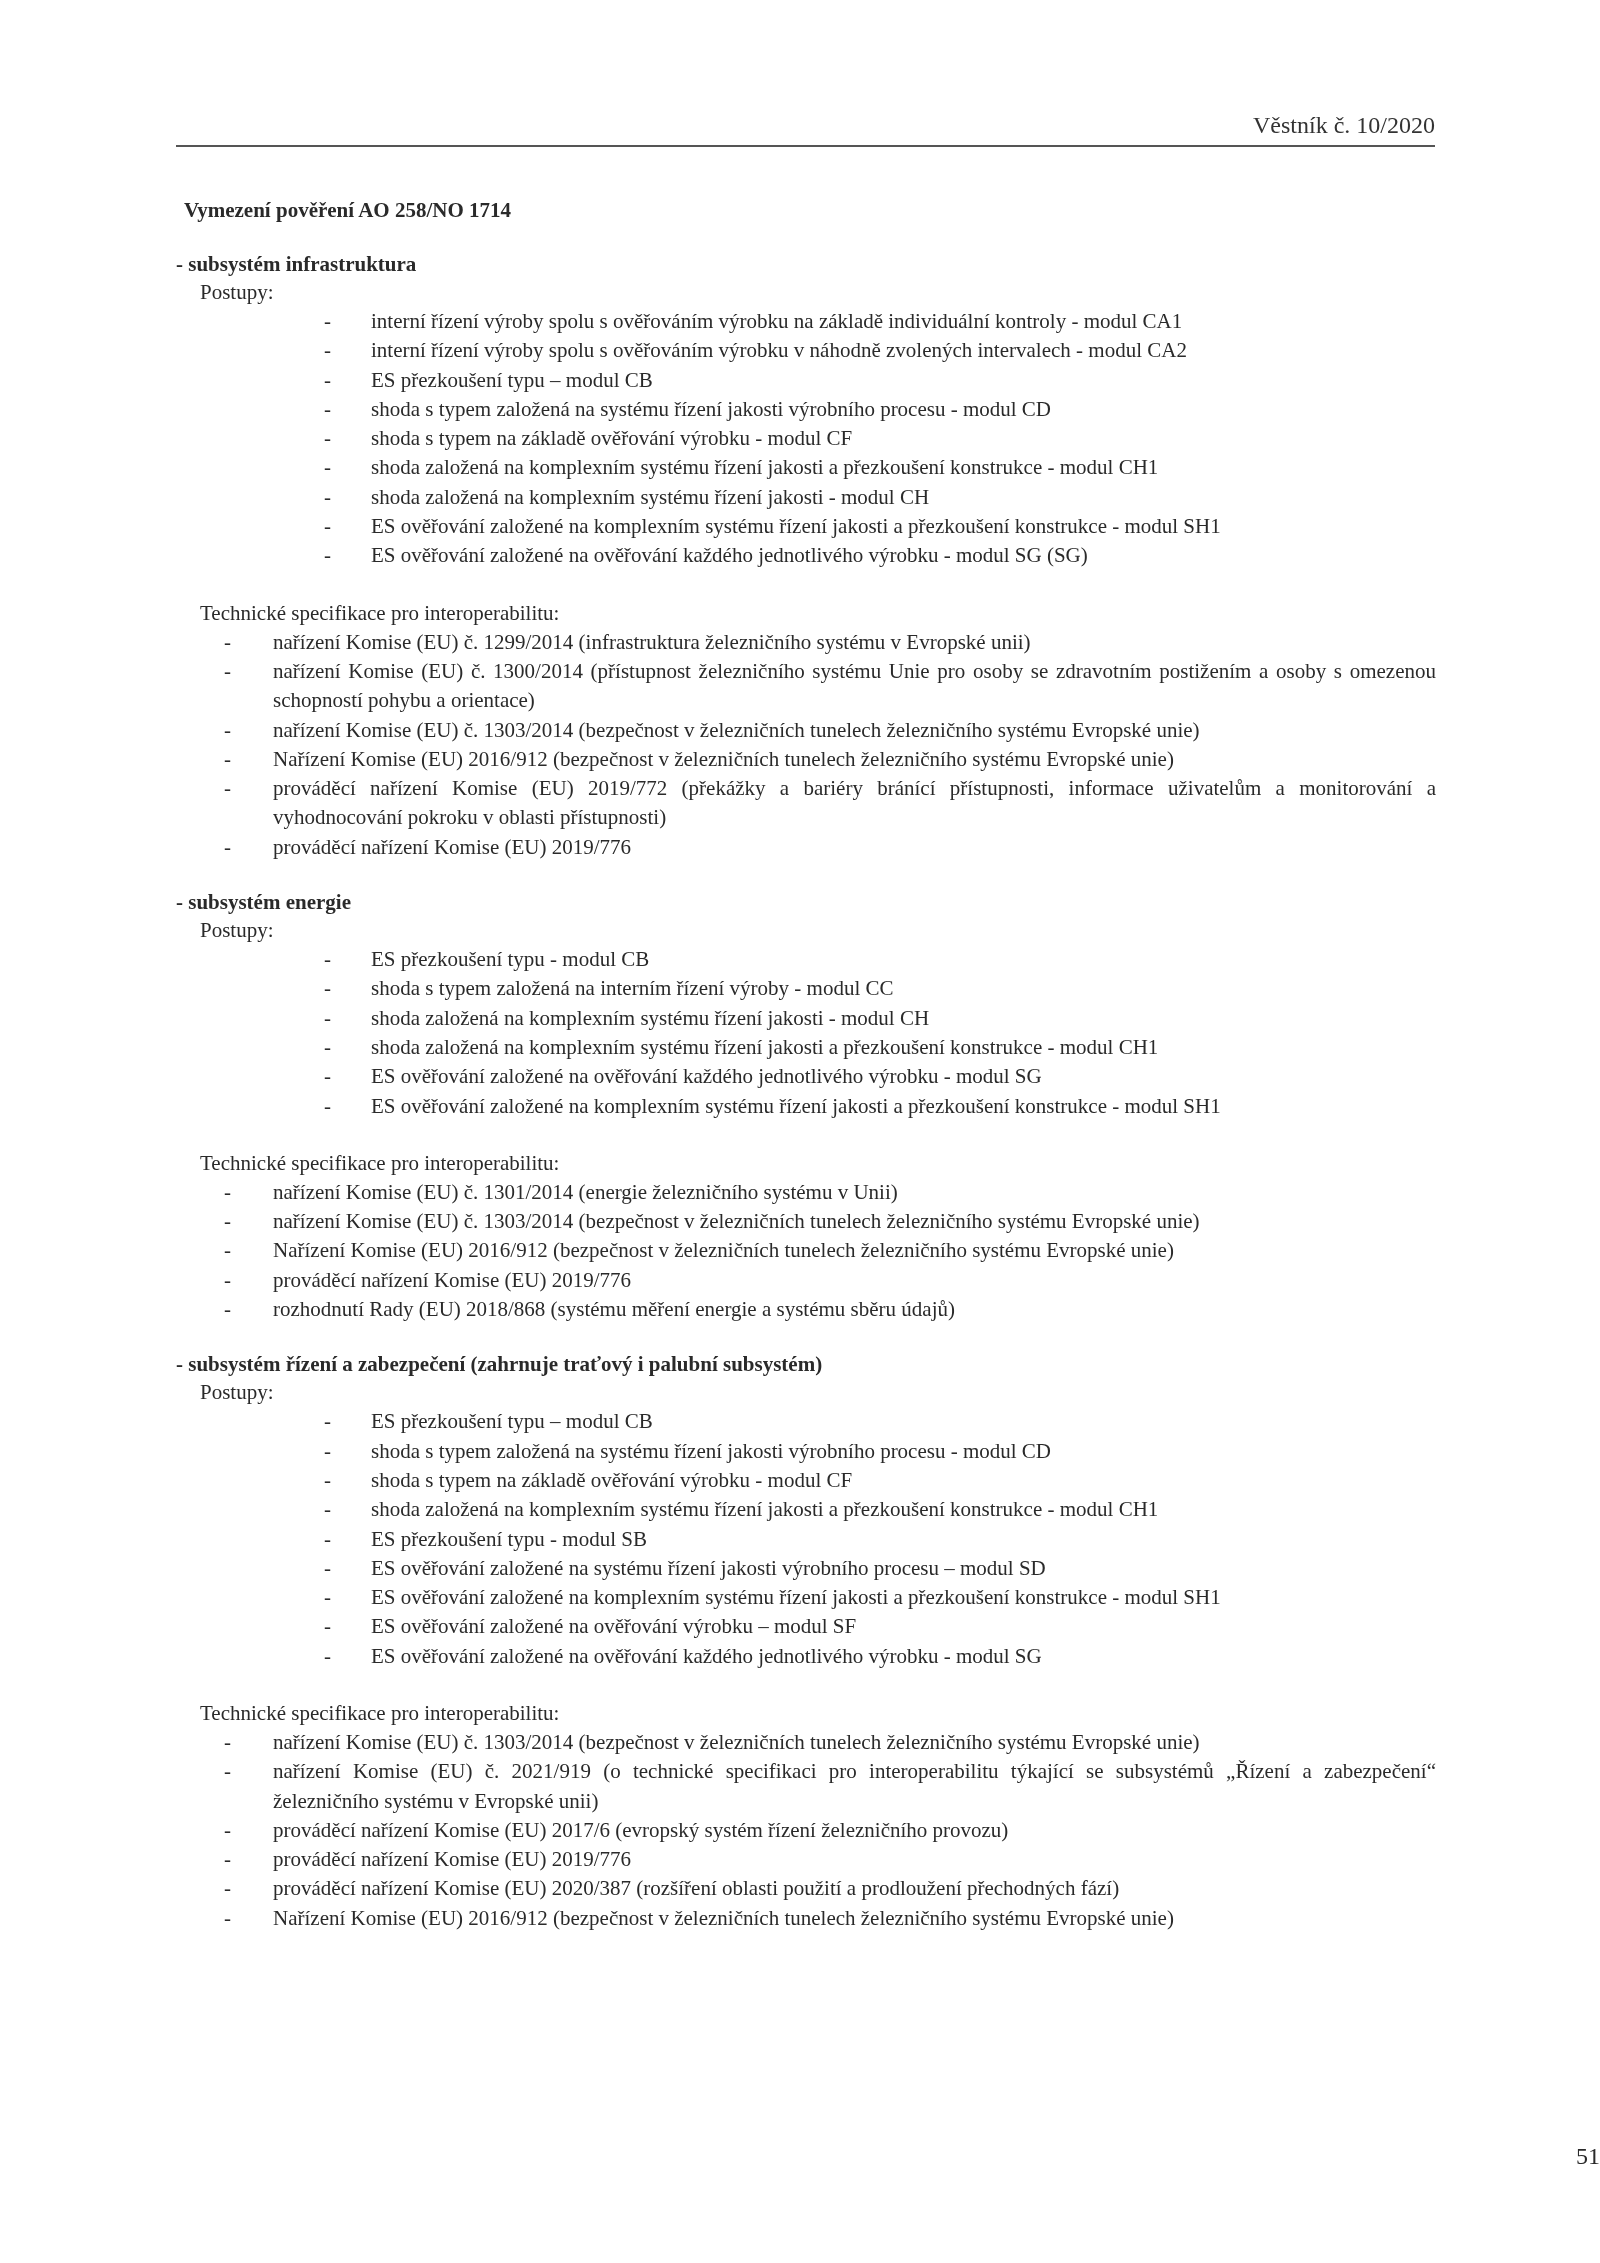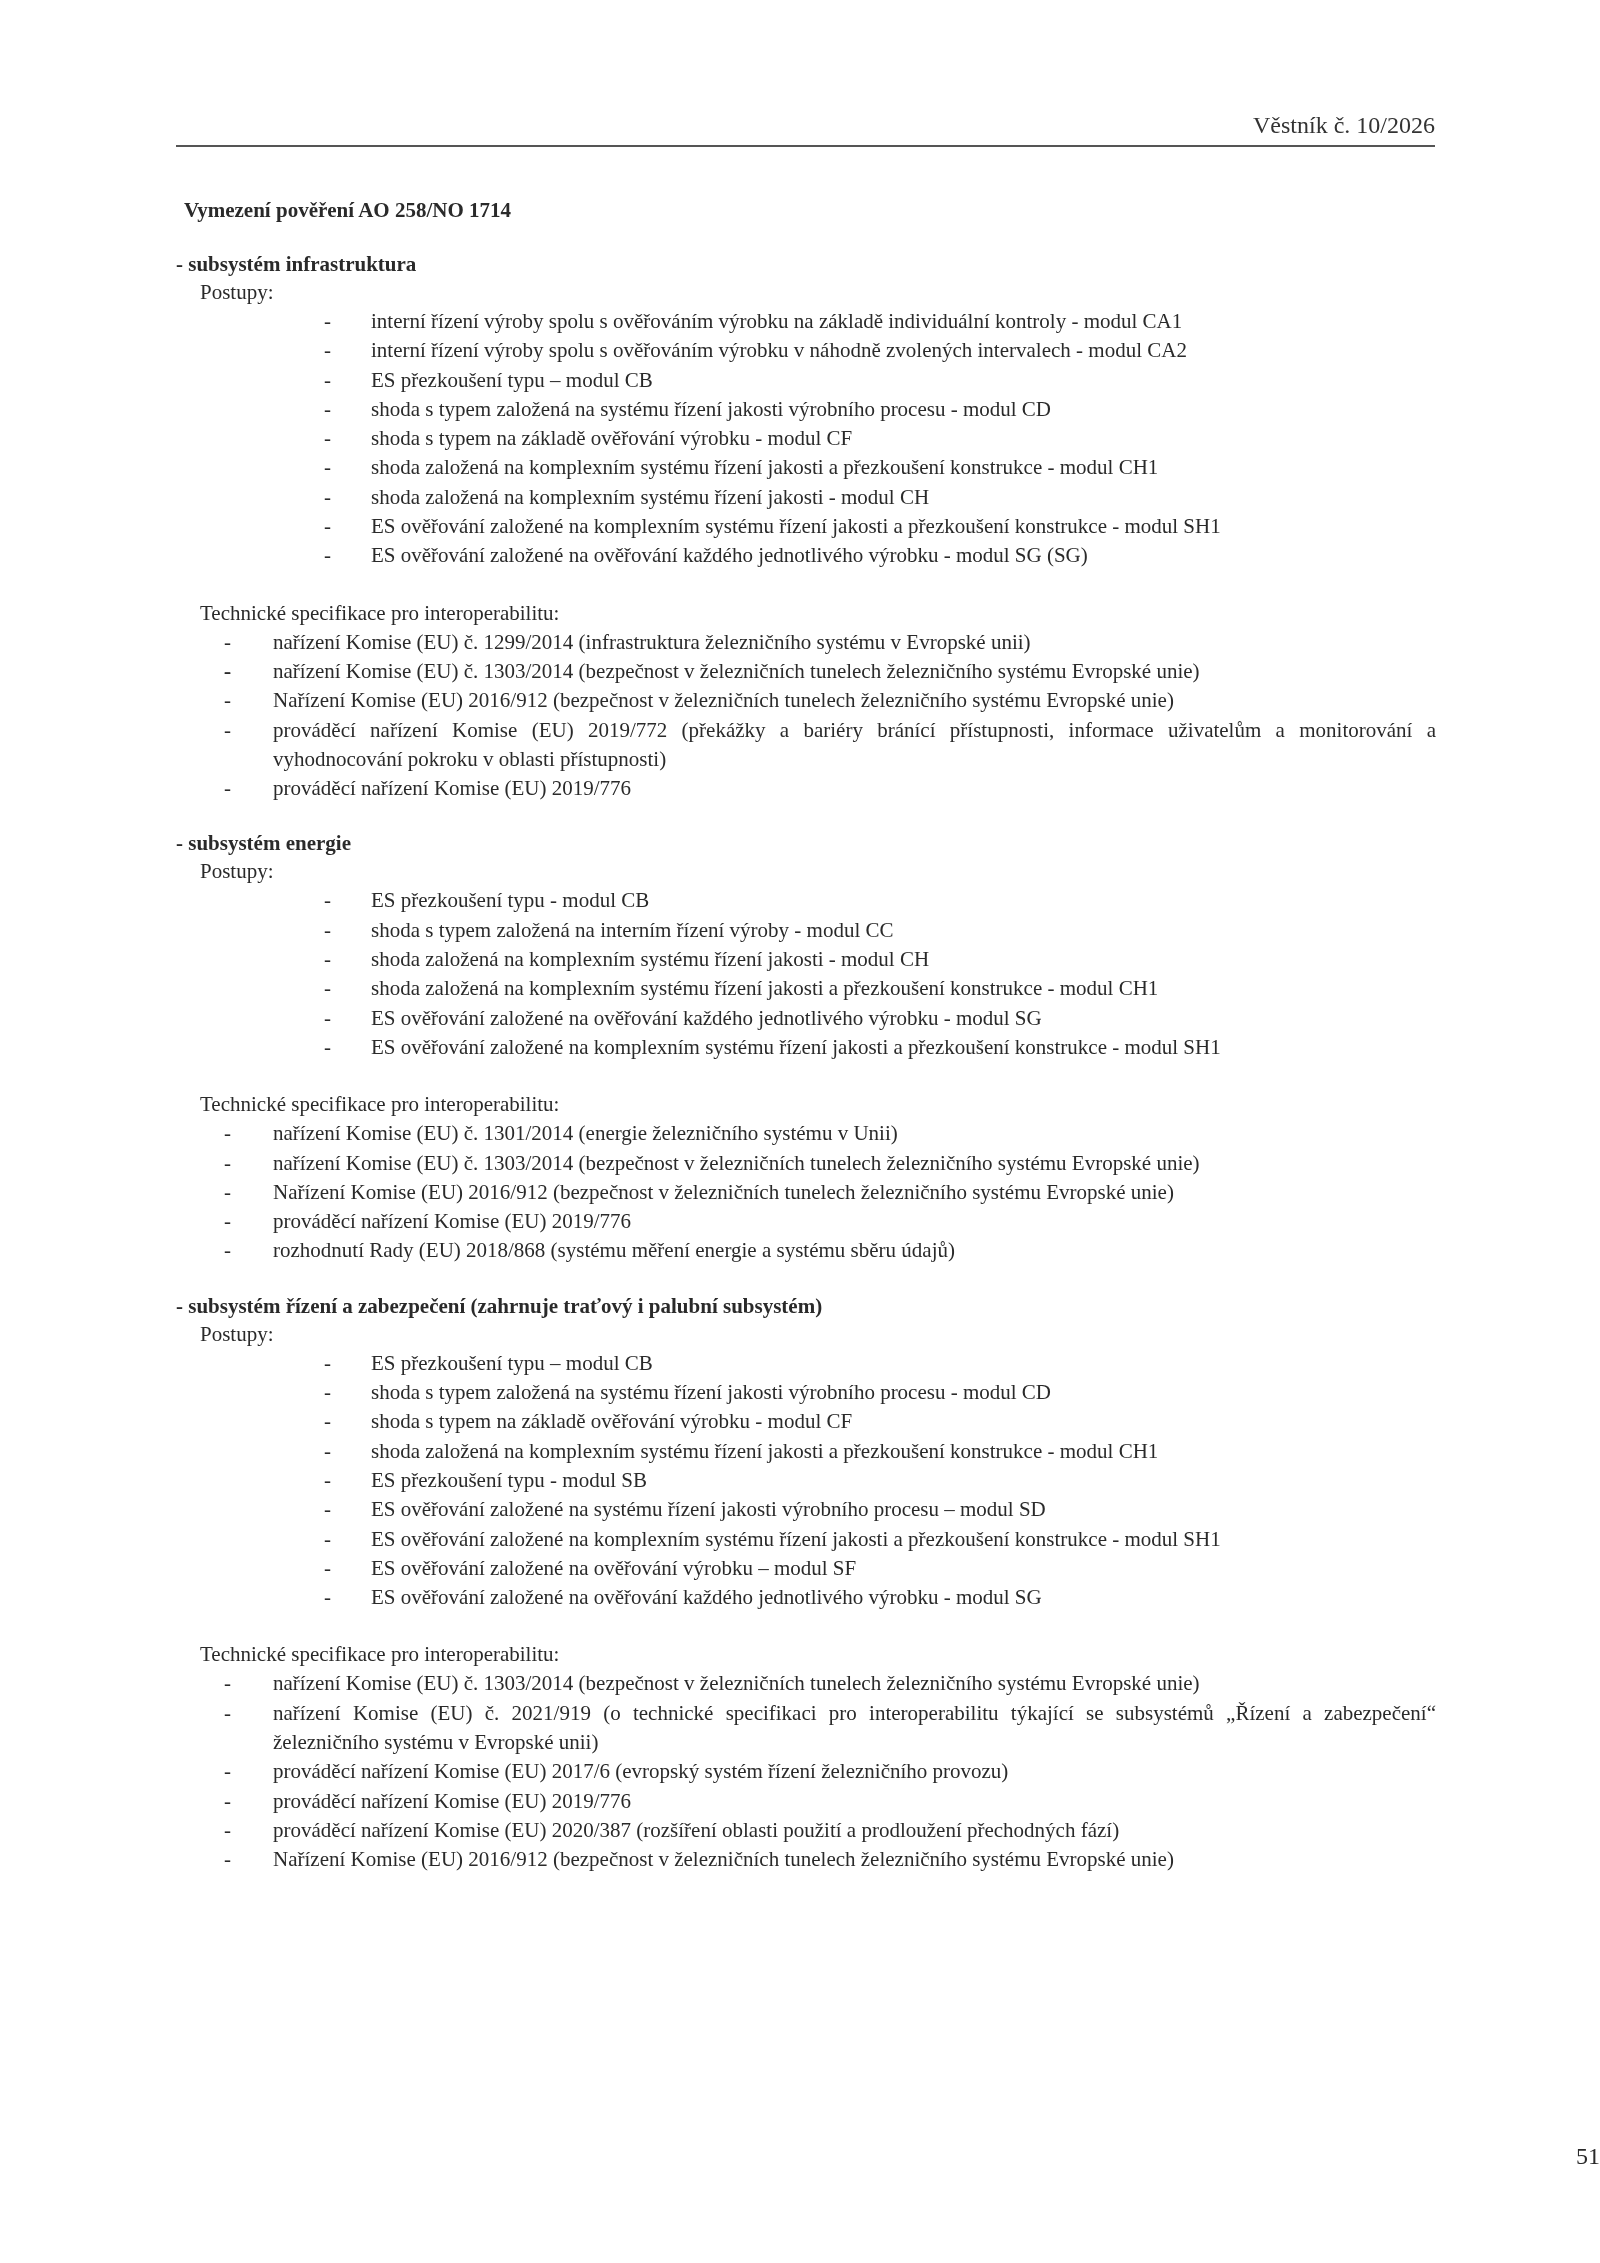--- a/index.html
+++ b/index.html
@@ -33,21 +33,21 @@
     .spec-list li.justify { text-align: justify; text-align-last: left; }
     .page-number {
       position: absolute; left: 0; width: 1600px; top: 2143px;
       text-align: right; font-size: 24px;
     }
   </style>
 </head>
 <body>
 
 <div class="page">
-  <div class="header-title">Věstník č. 10/2026</div>
+  <div class="header-title">Věstník č. 10/2020</div>
   <div class="header-rule"></div>
 
   <div class="content">
     <h1 class="doc-heading">Vymezení pověření AO 258/NO 1714</h1>
 
     <div id="subsystems">
   <section class="subsystem">
     <div class="subsystem-title">- subsystém infrastruktura</div>
     <div class="section-label">Postupy:</div>
     <ul class="proc-list">
@@ -58,21 +58,21 @@
             <li><span class="dash">-</span><span>shoda s typem na základě ověřování výrobku - modul CF</span></li>
             <li><span class="dash">-</span><span>shoda založená na komplexním systému řízení jakosti a přezkoušení konstrukce - modul CH1</span></li>
             <li><span class="dash">-</span><span>shoda založená na komplexním systému řízení jakosti - modul CH</span></li>
             <li><span class="dash">-</span><span>ES ověřování založené na komplexním systému řízení jakosti a přezkoušení konstrukce - modul SH1</span></li>
             <li><span class="dash">-</span><span>ES ověřování založené na ověřování každého jednotlivého výrobku - modul SG (SG)</span></li>
           </ul>
     <div class="spec-block">
       <div class="section-label">Technické specifikace pro interoperabilitu:</div>
       <ul class="spec-list">
               <li><span class="dash">-</span><span>nařízení Komise (EU) č. 1299/2014 (infrastruktura železničního systému v Evropské unii)</span></li>
-              <li class="justify"><span class="dash">-</span></li>
+              <li class="justify"><span class="dash">-</span><span>nařízení Komise (EU) č. 1300/2014 (přístupnost železničního systému Unie pro osoby se zdravotním postižením a osoby s omezenou schopností pohybu a orientace)</span></li>
               <li class="justify"><span class="dash">-</span><span>nařízení Komise (EU) č. 1303/2014 (bezpečnost v železničních tunelech železničního systému Evropské unie)</span></li>
               <li class="justify"><span class="dash">-</span><span>Nařízení Komise (EU) 2016/912 (bezpečnost v železničních tunelech železničního systému Evropské unie)</span></li>
               <li class="justify"><span class="dash">-</span><span>prováděcí nařízení Komise (EU) 2019/772 (překážky a bariéry bránící přístupnosti, informace uživatelům a monitorování a vyhodnocování pokroku v oblasti přístupnosti)</span></li>
               <li><span class="dash">-</span><span>prováděcí nařízení Komise (EU) 2019/776</span></li>
             </ul>
     </div>
   </section>
 
   <section class="subsystem">
     <div class="subsystem-title">- subsystém energie</div>

